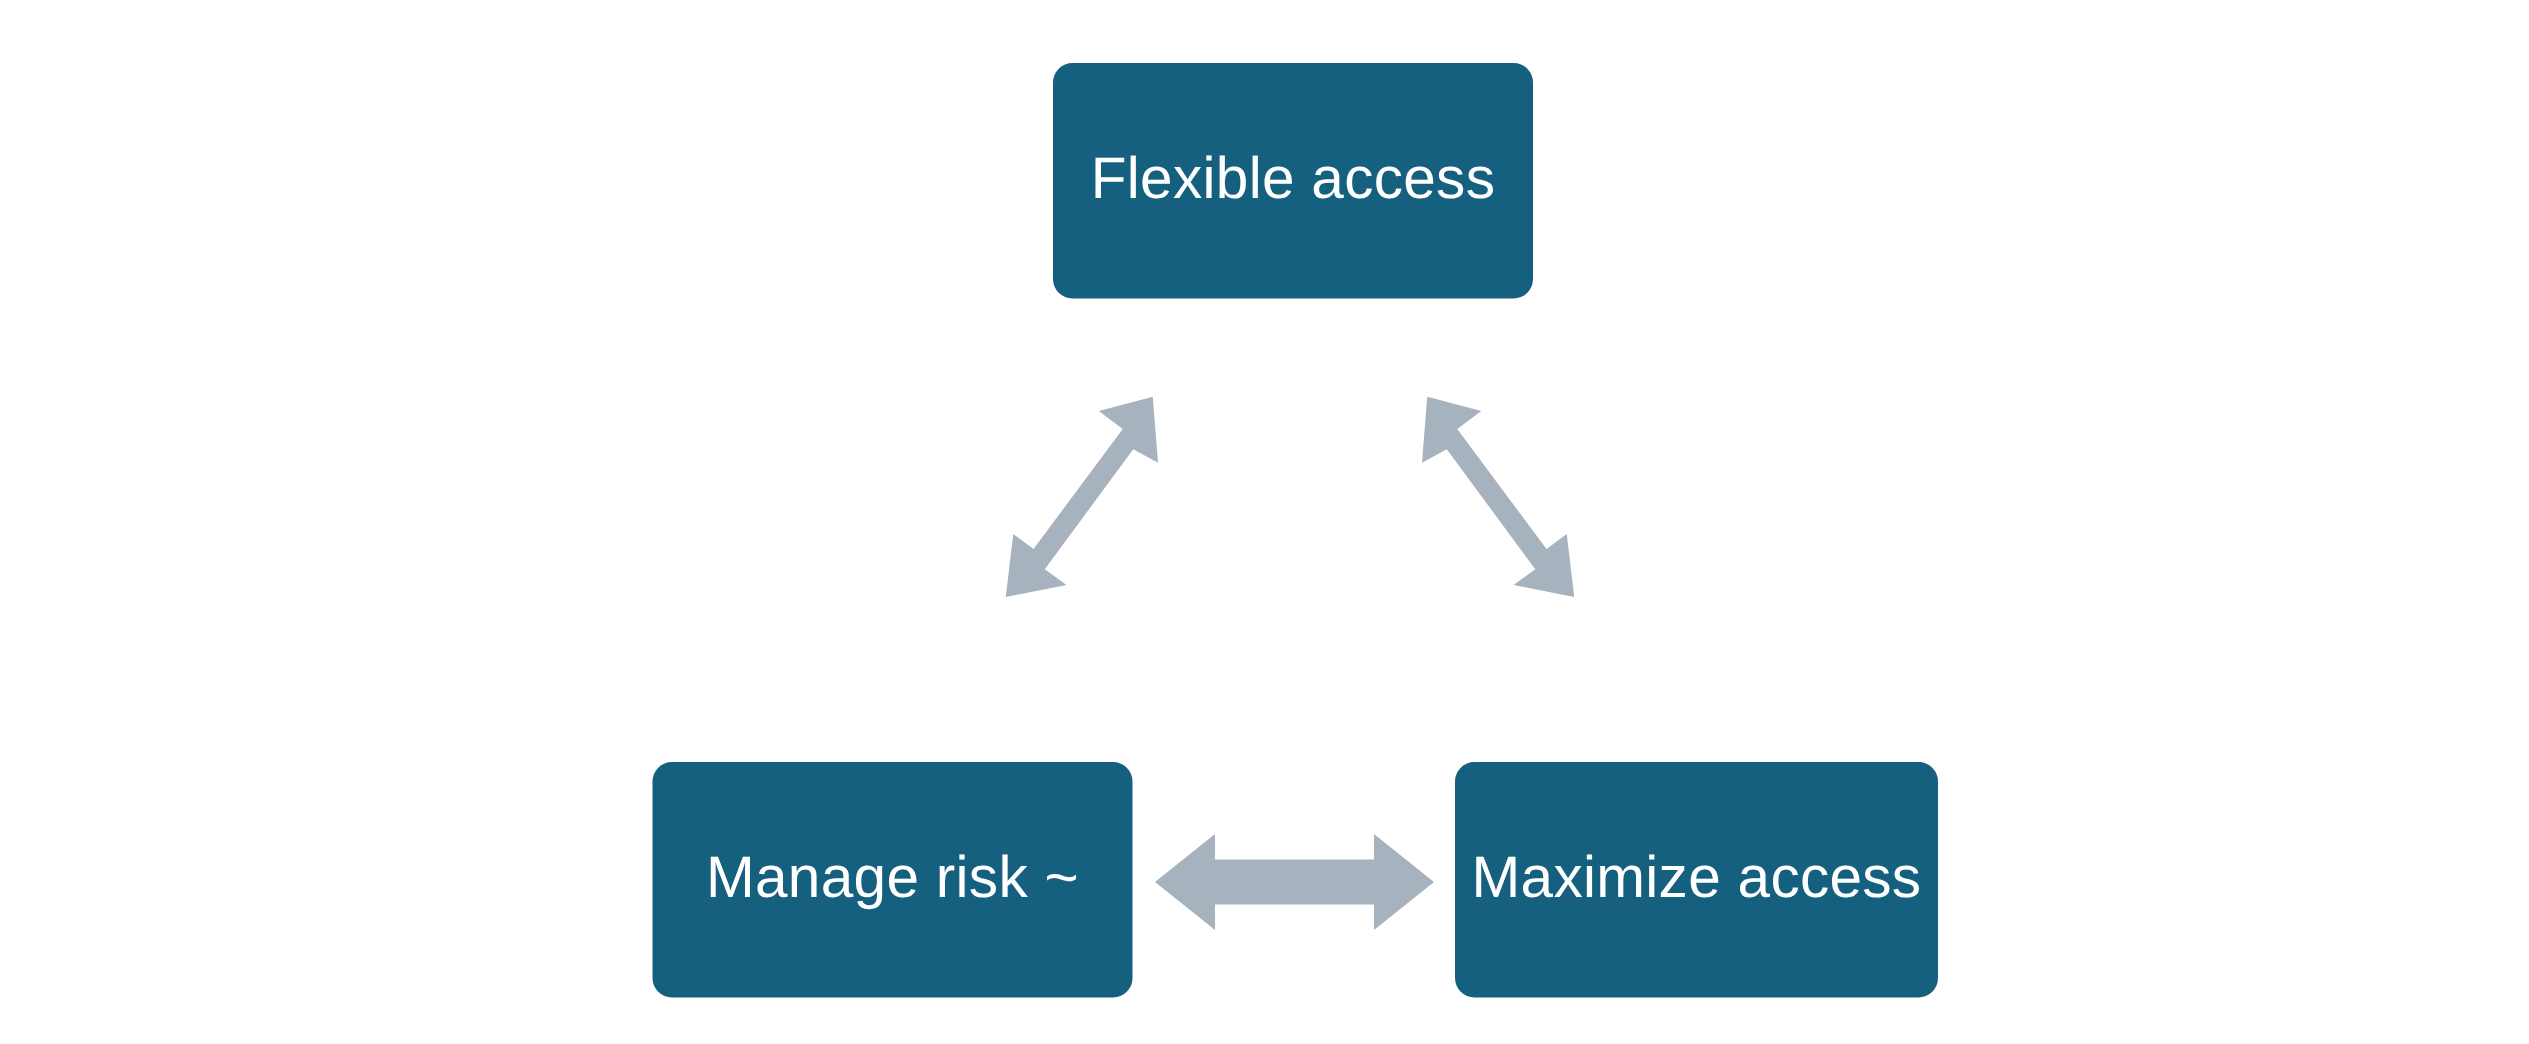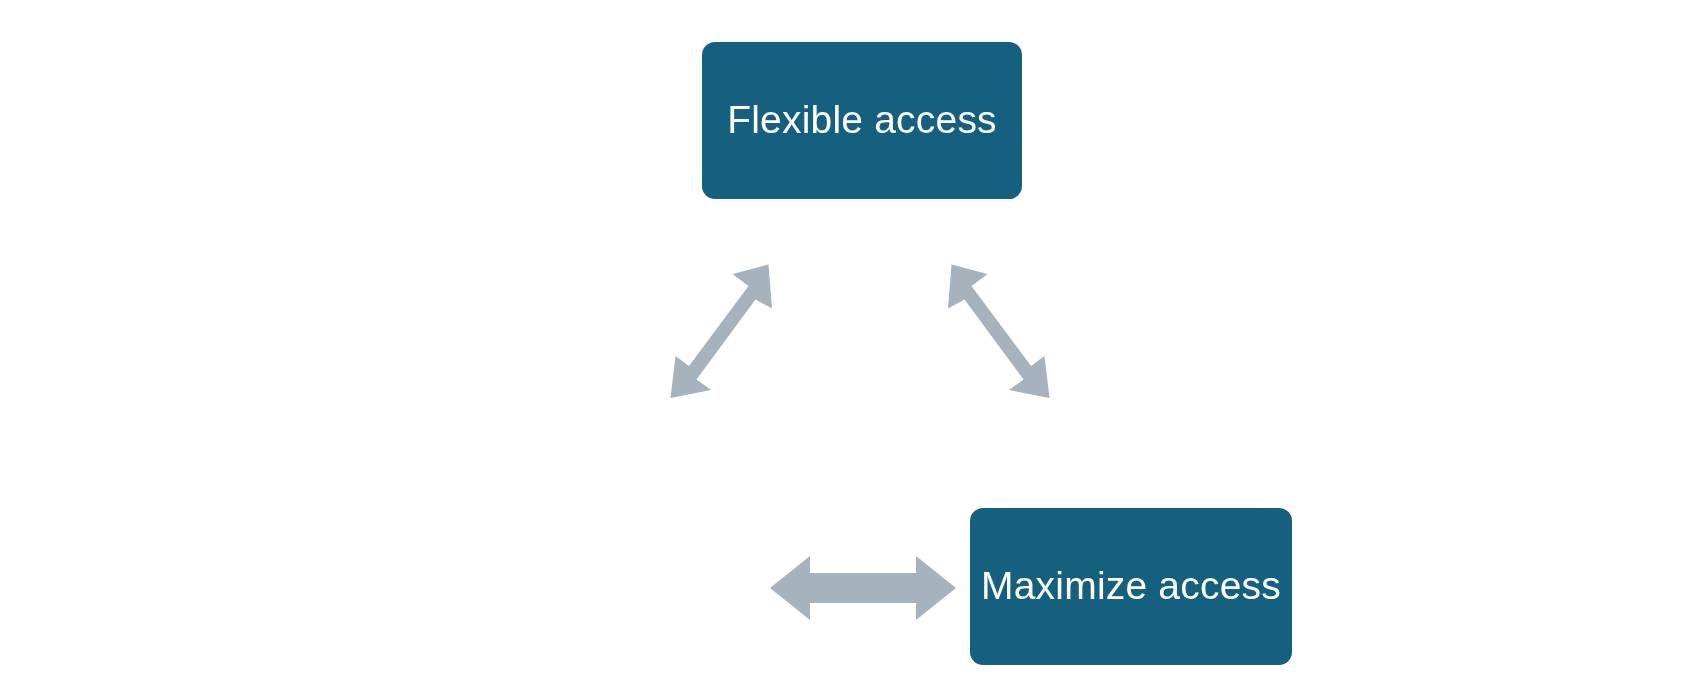--- a/index.html
+++ b/index.html
@@ -82,20 +82,23 @@
 </style>
 </head>
 <body>
 
 <div id="diagram-canvas">
 
   <div class="node-box" id="node-flexible-access">
     <span class="node-label">Flexible access</span>
   </div>
 
+  <div class="node-box" id="node-manage-risk">
+    <span class="node-label">Manage risk ~</span>
+  </div>
 
   <div class="node-box" id="node-maximize-income">
     <span class="node-label">Maximize access</span>
   </div>
 
   <svg class="connector" id="connector-left-diagonal" viewBox="0 0 130 160" width="130" height="160">
     <polygon points="108.5,14.5 112.0,58.5 95.5,49.5 36.5,129.5 51.0,140.0 10.5,148.0 15.5,106.0 29.0,116.0 88.5,36.0 72.5,24.0" fill="#A7B2BF"></polygon>
   </svg>
 
   <svg class="connector" id="connector-right-diagonal" viewBox="0 0 130 160" width="130" height="160">

